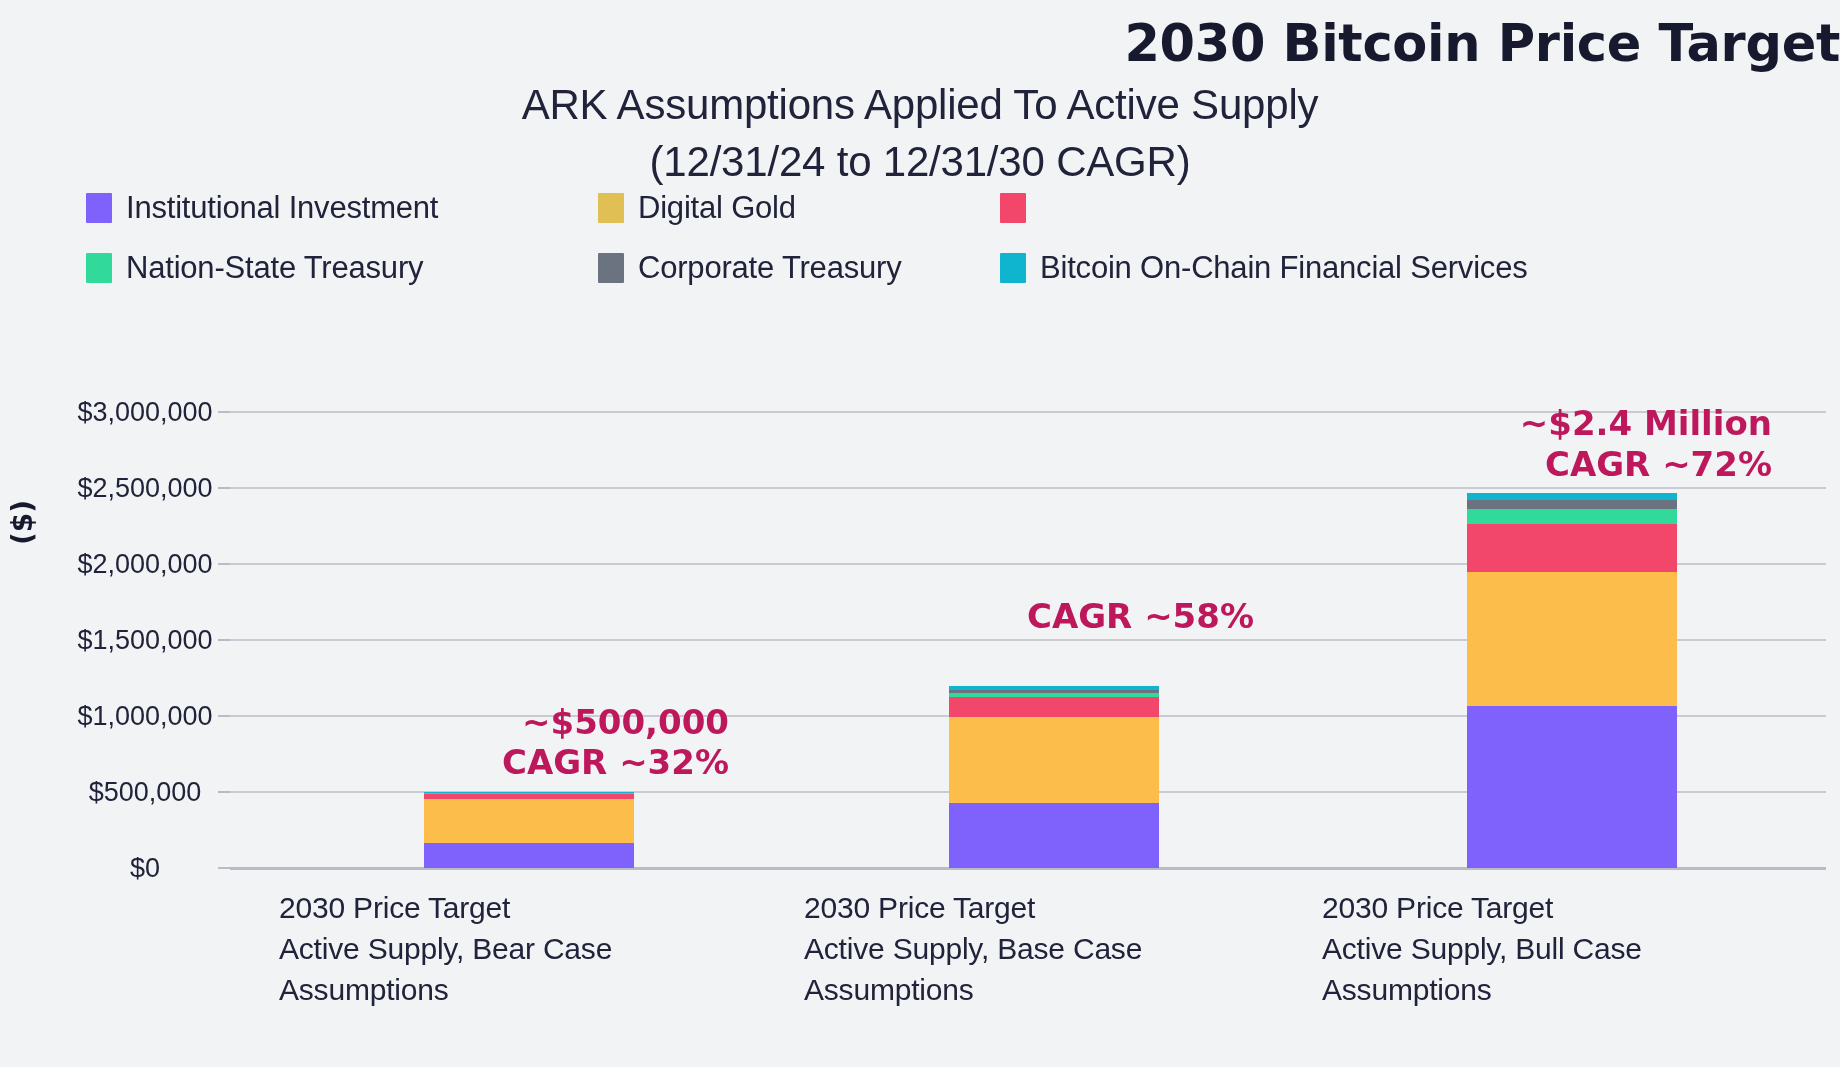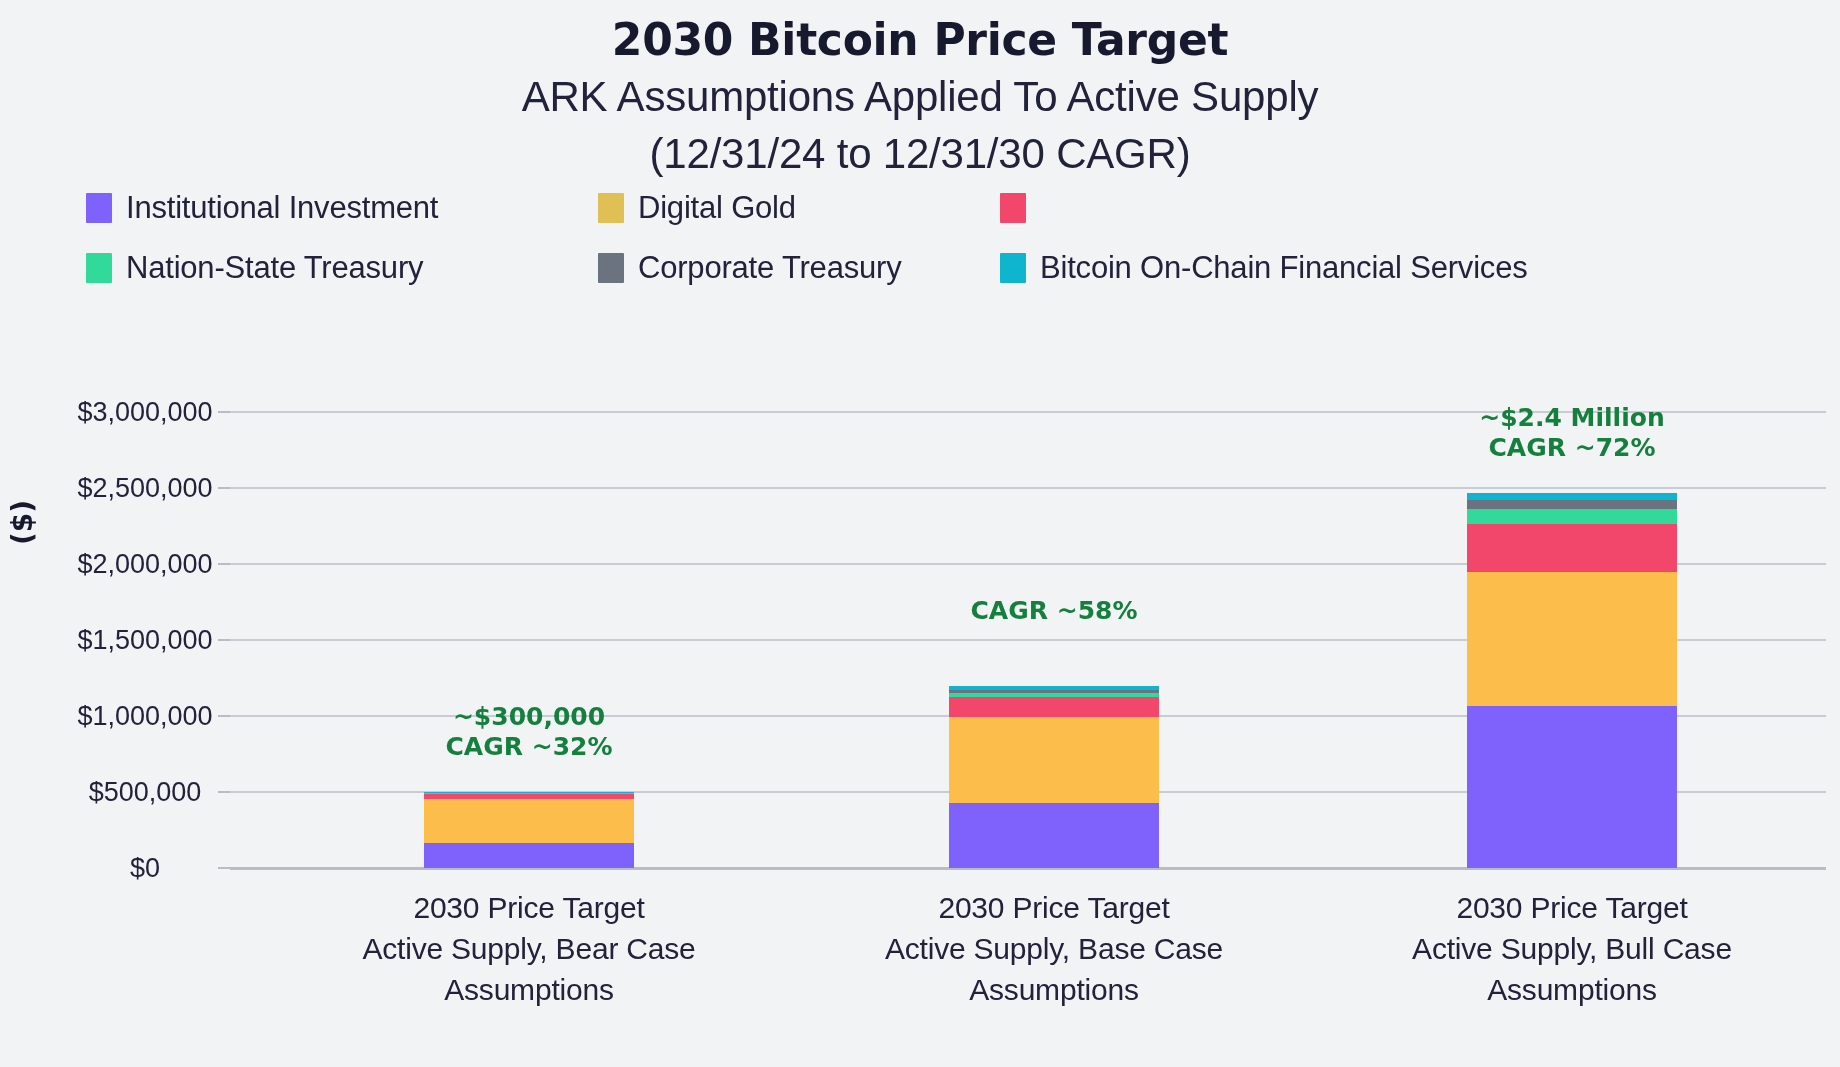--- a/index.html
+++ b/index.html
@@ -10,22 +10,22 @@
     color:#171a2e;
     overflow:hidden;
     position:relative;
   }
   #chart-root{position:absolute;inset:0;}
 
   
   .title-block{position:absolute;left:0;right:0;top:14px;text-align:center;}
   .chart-title{
     font-family:"DejaVu Sans",sans-serif;
-    font-weight:700;font-size:44px;letter-spacing:-0.3px;
-    color:#171a2e;line-height:1.16;margin:0;
+    font-weight:700;font-size:51px;letter-spacing:-0.3px;
+    color:#171a2e;line-height:1.16;margin:0;text-align:right;
   }
   .chart-subtitle{
     font-family:"Liberation Sans",sans-serif;
     font-weight:400;font-size:42px;color:#20233a;line-height:1.22;margin:6px 0 0 0;
     letter-spacing:-0.2px;
   }
 
   
   .legend{
     position:absolute;left:86px;top:190px;width:1700px;
@@ -54,27 +54,27 @@
   }
   .gridline{position:absolute;left:230px;width:1596px;height:2px;background:#c8cbd2;}
   .gridline.zero{background:#b9bcc4;height:3px;}
   .tickmark{position:absolute;width:12px;height:2px;background:#b9bcc4;left:218px;}
 
   
   .bar{position:absolute;bottom:0;display:flex;flex-direction:column-reverse;}
   .seg{width:100%;}
 
   .bar-annot{
-    position:absolute;text-align:center;
+    position:absolute;text-align:right;
     font-family:"DejaVu Sans",sans-serif;font-weight:700;
-    font-size:25px;line-height:1.2;color:#15803d;white-space:nowrap;
+    font-size:34px;line-height:1.2;color:#be185d;white-space:nowrap;
   }
 
   .xlabel{
-    position:absolute;text-align:center;
+    position:absolute;
     font-family:"Liberation Sans",sans-serif;font-size:30px;line-height:1.36;
     color:#20233a;letter-spacing:-0.2px;
   }
 </style>
 </head>
 <body>
 
 <div id="chart-root">
 
   <div class="title-block">
@@ -134,21 +134,21 @@
       <div class="ytick" style="top: 868px;">$0</div>
       <div class="bar" style="left: 424px; width: 210px; bottom: 199px; height: 76.456px;">
         <div class="seg" style="height: 25.08px; background: rgb(127, 97, 251);"></div>
         <div class="seg" style="height: 44.08px; background: rgb(252, 189, 75);"></div>
         <div class="seg" style="height: 4.56px; background: rgb(242, 70, 107);"></div>
         <div class="seg" style="height: 0.912px; background: rgb(49, 217, 154);"></div>
         <div class="seg" style="height: 0.608px; background: rgb(107, 114, 128);"></div>
         <div class="seg" style="height: 1.216px; background: rgb(15, 181, 206);"></div>
       </div>
       <div class="bar-annot" style="left: 329px; width: 400px; top: 701.544px;">
-        <div>~$300,000</div>
+        <div>~$500,000</div>
         <div>CAGR ~32%</div>
       </div>
       <div class="xlabel" style="left: 279px; width: 500px; top: 888px;">
         <div>2030 Price Target</div>
         <div>Active Supply, Bear Case</div>
         <div>Assumptions</div>
       </div>
       <div class="bar" style="left: 949px; width: 210px; bottom: 199px; height: 182.4px;">
         <div class="seg" style="height: 64.6px; background: rgb(127, 97, 251);"></div>
         <div class="seg" style="height: 86.64px; background: rgb(252, 189, 75);"></div>

